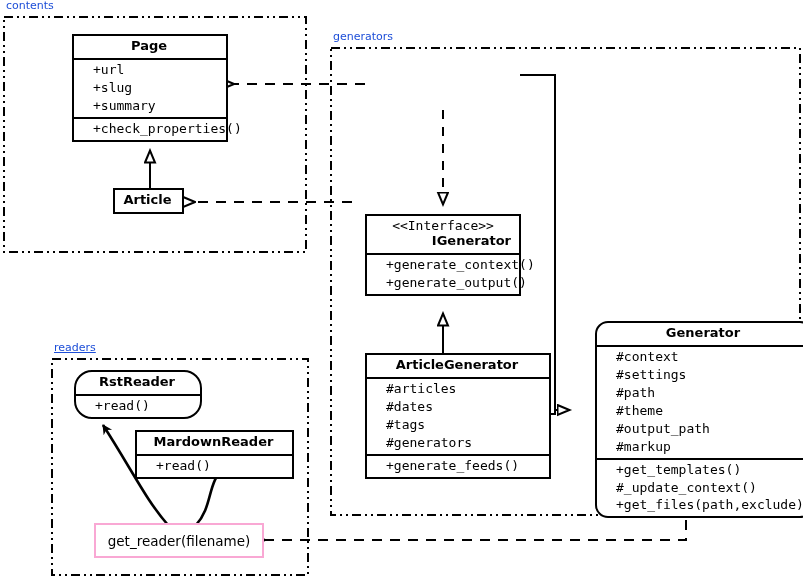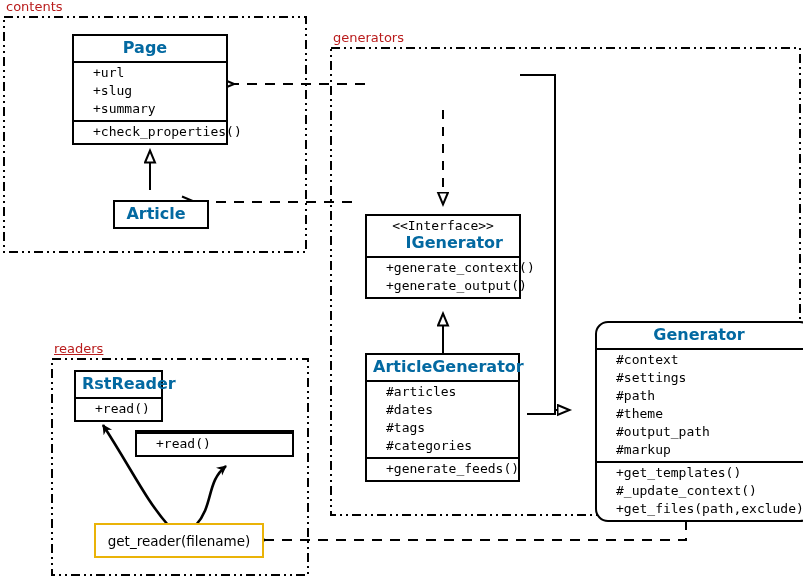--- a/index.html
+++ b/index.html
@@ -20,41 +20,41 @@
     left: 0;
     top: 0;
     width: 803px;
     height: 579px;
     pointer-events: none;
   }
   
   .pkg-label {
     position: absolute;
     font-family: "DejaVu Sans", sans-serif;
-    font-size: 13px;
-    color: #b91c1c;
+    font-size: 11px;
+    color: #1d4ed8;
     white-space: nowrap;
     line-height: 1;
   }
   
   .uml-class {
     position: absolute;
     background: #ffffff;
     border: 2px solid #000000;
     box-sizing: border-box;
     display: flex;
     flex-direction: column;
   }
   .uml-name {
     font-family: "DejaVu Sans", sans-serif;
     font-weight: bold;
-    font-size: 16px;
+    font-size: 13px;
     text-align: center;
-    color: #0369a1;
-    padding: 3px 16px 4px 6px;
+    color: #000000;
+    padding: 3px 8px 4px 6px;
     line-height: 1.15;
     white-space: nowrap;
   }
   .uml-stereo {
     font-family: "DejaVu Sans Mono", monospace;
     font-weight: normal;
     font-size: 13px;
     text-align: center;
     color: #000000;
     padding: 3px 6px 0 6px;
@@ -73,21 +73,21 @@
     line-height: 1.38;
     white-space: nowrap;
   }
   .uml-compartment div {
     white-space: nowrap;
   }
   
   .func-box {
     position: absolute;
     background: #ffffff;
-    border: 2px solid #eab308;
+    border: 2px solid #f9a8d4;
     box-sizing: border-box;
     display: flex;
     align-items: center;
     justify-content: center;
     font-family: "DejaVu Sans", sans-serif;
     font-size: 13.5px;
     color: #000000;
     white-space: nowrap;
   }
 </style>
@@ -147,43 +147,43 @@
       <div>+url</div>
       <div>+slug</div>
       <div>+summary</div>
     </div>
     <div class="uml-sep"></div>
     <div class="uml-compartment">
       <div>+check_properties()</div>
     </div>
   </div>
 
-  <div class="uml-class" style="left:113px; top:200px; width:96px;">
+  <div class="uml-class" style="left:113px; top:188px; width:71px;">
     <div class="uml-name">Article</div>
   </div>
 
 
   <div class="uml-class" style="left:365px; top:214px; width:156px;">
     <div class="uml-stereo">&lt;&lt;Interface&gt;&gt;</div>
     <div class="uml-name" style="padding-top:0;text-align:right;">IGenerator</div>
     <div class="uml-sep"></div>
     <div class="uml-compartment">
       <div>+generate_context()</div>
       <div>+generate_output()</div>
     </div>
   </div>
 
-  <div class="uml-class" style="left:365px; top:353px; width:155px;">
+  <div class="uml-class" style="left:365px; top:353px; width:186px;">
     <div class="uml-name">ArticleGenerator</div>
     <div class="uml-sep"></div>
     <div class="uml-compartment">
       <div>#articles</div>
       <div>#dates</div>
       <div>#tags</div>
-      <div>#categories</div>
+      <div>#generators</div>
     </div>
     <div class="uml-sep"></div>
     <div class="uml-compartment">
       <div>+generate_feeds()</div>
     </div>
   </div>
 
   <div class="uml-class" style="left:595px; top:321px; width:218px;border-radius:13px;">
     <div class="uml-name">Generator</div>
     <div class="uml-sep"></div>
@@ -196,29 +196,30 @@
       <div>#markup</div>
     </div>
     <div class="uml-sep"></div>
     <div class="uml-compartment">
       <div>+get_templates()</div>
       <div>#_update_context()</div>
       <div>+get_files(path,exclude)</div>
     </div>
   </div>
 
-  <div class="uml-class" style="left:74px; top:370px; width:89px;">
+  <div class="uml-class" style="left:74px; top:370px; width:128px;border-radius:18px;">
     <div class="uml-name">RstReader</div>
     <div class="uml-sep"></div>
     <div class="uml-compartment">
       <div>+read()</div>
     </div>
   </div>
 
   <div class="uml-class" style="left:135px; top:430px; width:159px;">
+    <div class="uml-name">MardownReader</div>
     <div class="uml-sep"></div>
     <div class="uml-compartment">
       <div>+read()</div>
     </div>
   </div>
 
   <div class="func-box" style="left:94px; top:523px; width:170px; height:35px;">
     <span>get_reader(filename)</span>
   </div>
 

